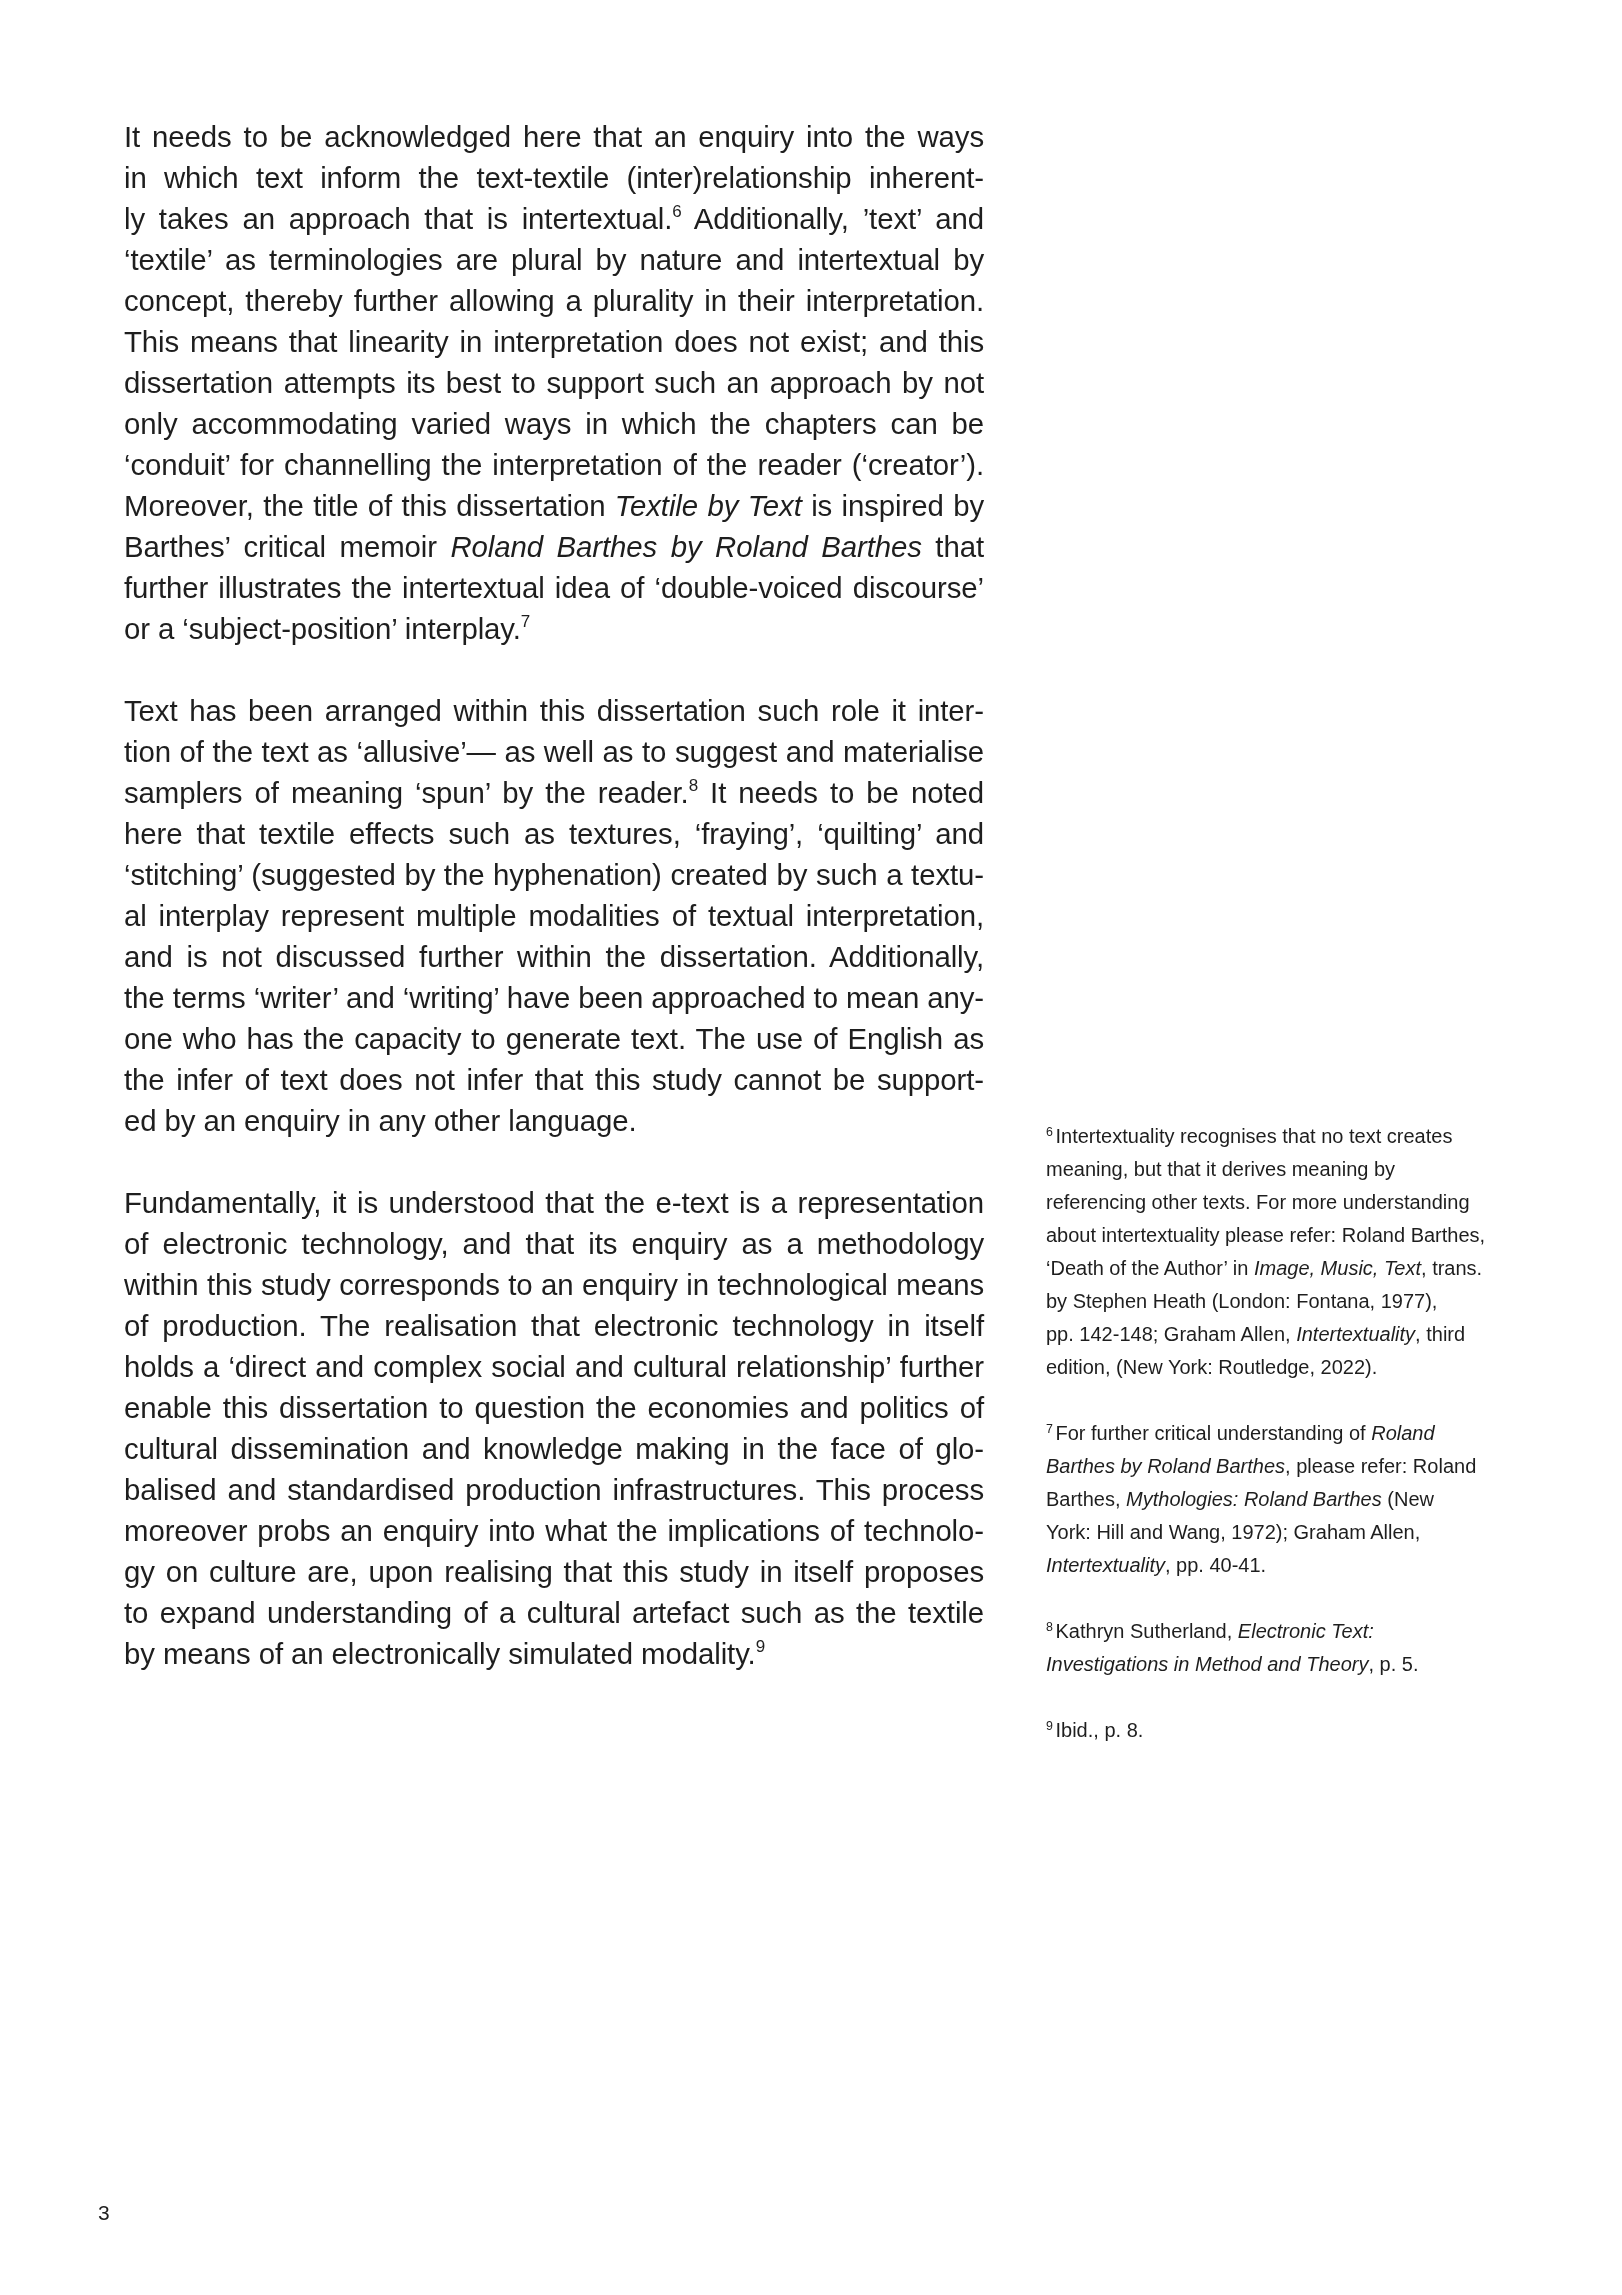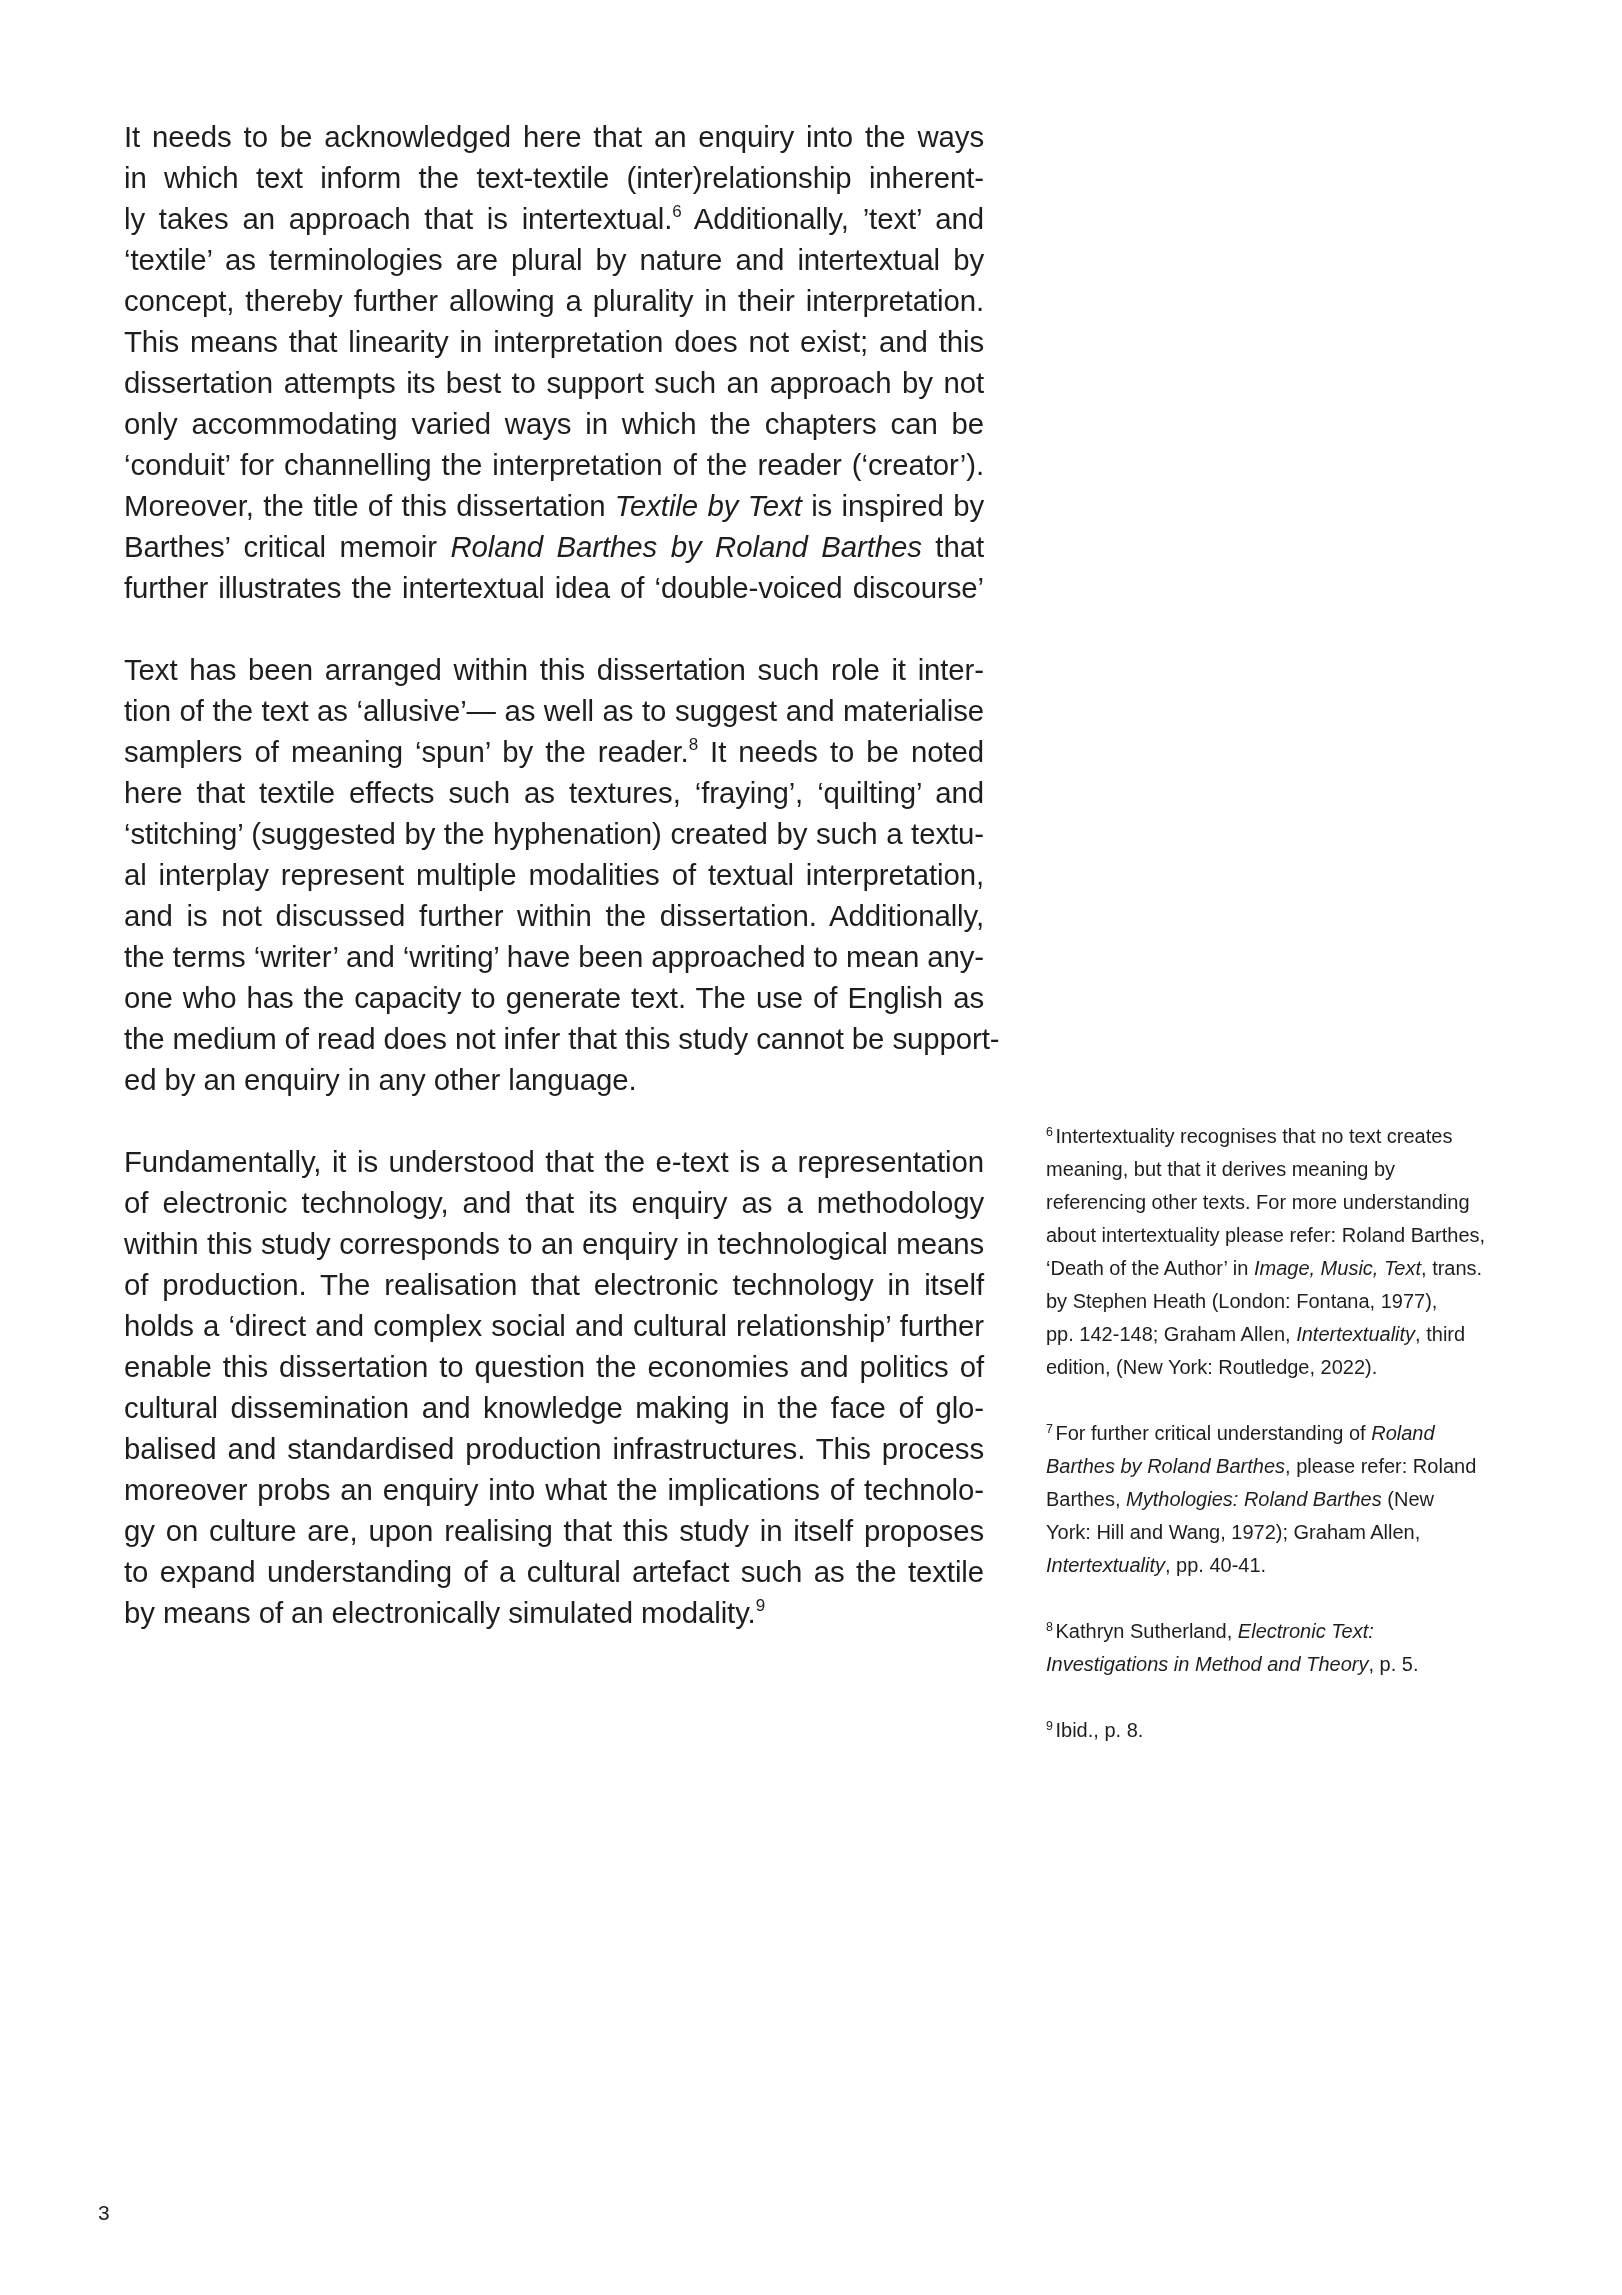--- a/index.html
+++ b/index.html
@@ -28,32 +28,33 @@
       <span class="line"><span>ly takes an approach that is intertextual.</span><sup class="fn">6</sup><span> Additionally, ’text’ and</span></span>
       <span class="line"><span>‘textile’ as terminologies are plural by nature and intertextual by</span></span>
       <span class="line"><span>concept, thereby further allowing a plurality in their interpretation.</span></span>
       <span class="line"><span>This means that linearity in interpretation does not exist; and this</span></span>
       <span class="line"><span>dissertation attempts its best to support such an approach by not</span></span>
       <span class="line"><span>only accommodating varied ways in which the chapters can be</span></span>
       <span class="line"><span>‘conduit’ for channelling the interpretation of the reader (‘creator’).</span></span>
       <span class="line"><span>Moreover, the title of this dissertation </span><i>Textile by Text</i><span> is inspired by</span></span>
       <span class="line"><span>Barthes’ critical memoir </span><i>Roland Barthes by Roland Barthes</i><span> that</span></span>
       <span class="line"><span>further illustrates the intertextual idea of ‘double-voiced discourse’</span></span>
+      <span class="line last"><span>or a ‘subject-position’ interplay.</span><sup class="fn">7</sup></span>
     </div>
     <div class="para">
       <span class="line"><span>Text has been arranged within this dissertation such role it inter-</span></span>
       <span class="line"><span>tion of the text as ‘allusive’— as well as to suggest and materialise</span></span>
       <span class="line"><span>samplers of meaning ‘spun’ by the reader.</span><sup class="fn">8</sup><span> It needs to be noted</span></span>
       <span class="line"><span>here that textile effects such as textures, ‘fraying’, ‘quilting’ and</span></span>
       <span class="line"><span>‘stitching’ (suggested by the hyphenation) created by such a textu-</span></span>
       <span class="line"><span>al interplay represent multiple modalities of textual interpretation,</span></span>
       <span class="line"><span>and is not discussed further within the dissertation. Additionally,</span></span>
       <span class="line"><span>the terms ‘writer’ and ‘writing’ have been approached to mean any-</span></span>
       <span class="line"><span>one who has the capacity to generate text. The use of English as</span></span>
-      <span class="line"><span>the medium of read does not infer that this study cannot be support-</span></span>
+      <span class="line"><span>the infer of text does not infer that this study cannot be support-</span></span>
       <span class="line last"><span>ed by an enquiry in any other language.</span></span>
     </div>
     <div class="para">
       <span class="line"><span>Fundamentally, it is understood that the e-text is a representation</span></span>
       <span class="line"><span>of electronic technology, and that its enquiry as a methodology</span></span>
       <span class="line"><span>within this study corresponds to an enquiry in technological means</span></span>
       <span class="line"><span>of production. The realisation that electronic technology in itself</span></span>
       <span class="line"><span>holds a ‘direct and complex social and cultural relationship’ further</span></span>
       <span class="line"><span>enable this dissertation to question the economies and politics of</span></span>
       <span class="line"><span>cultural dissemination and knowledge making in the face of glo-</span></span>

